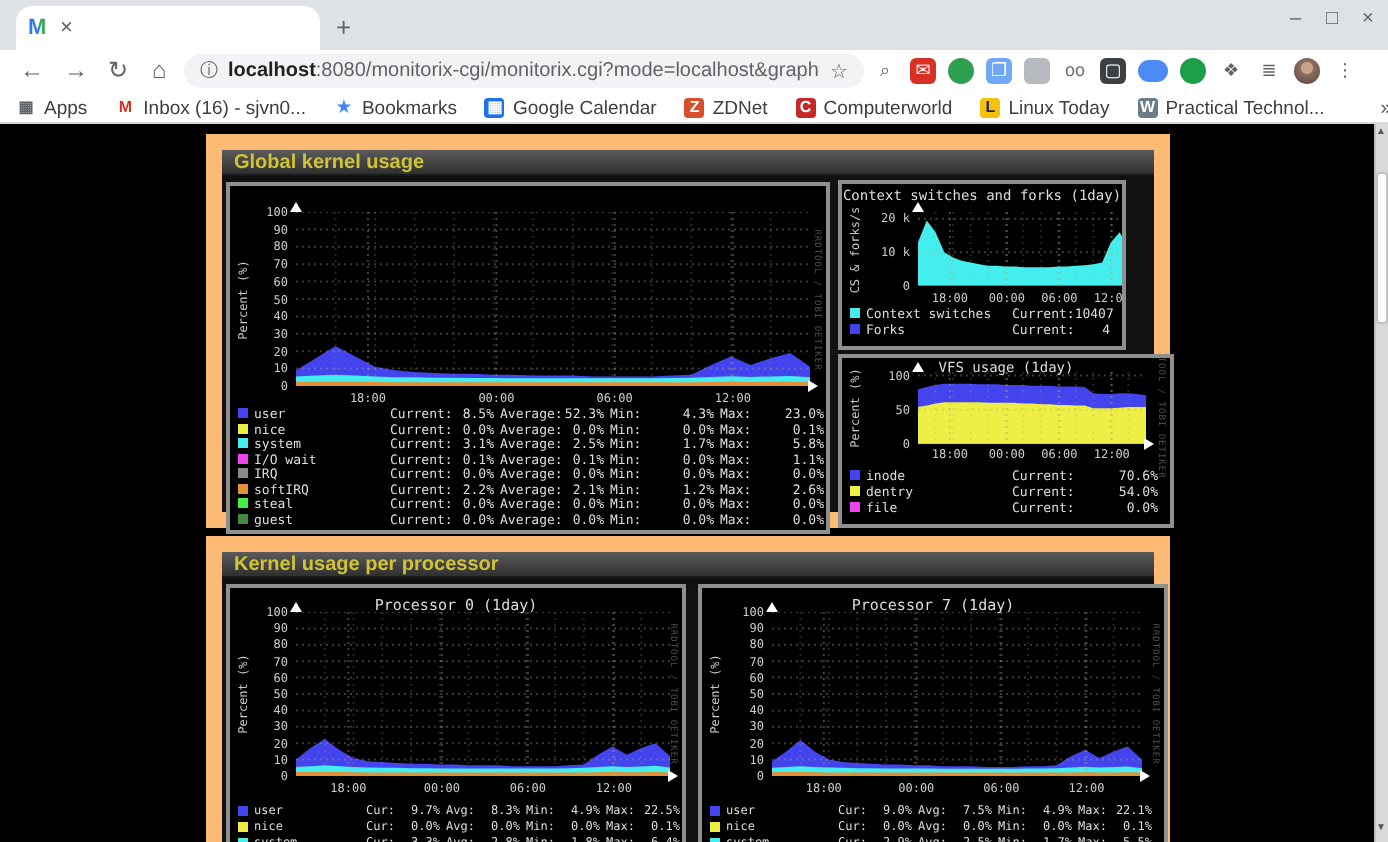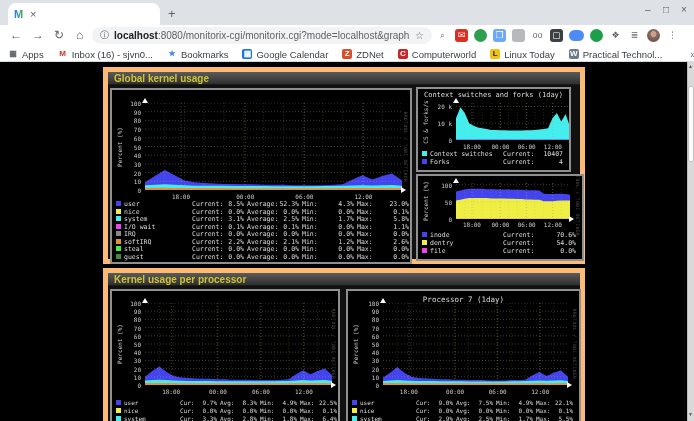--- a/index.html
+++ b/index.html
@@ -30,21 +30,21 @@
   .bm { display:flex; align-items:center; gap:4px; white-space:nowrap; }
   .bm-ic { width:10px; height:10px; font-size:8px; line-height:10px; text-align:center; font-weight:bold; border-radius:2px; overflow:hidden; }
   .bm-label { font-size:9.5px; color:#3c4043; }
   #bm-spacer { flex:1; }
   #bm-overflow { font-size:10px; color:#5f6368; }
   #bm-sep { width:1px; height:10px; background:#d0d0d0; }
 
   
   #content { left:0; top:62px; width:694px; height:359px; background:#000; }
 
-  .section { position:absolute; border:5px solid #fdba74; background:#111;padding-left:36px; }
+  .section { position:absolute; border:8px solid #fdba74; background:#111;padding-left:36px; }
   .sec-header { position:absolute; left:0; top:0; right:0; height:13px; background:linear-gradient(#5b5b5b,#2f2f2f); border-bottom:1px solid #1a1a1a; color:#cfc437; font-weight:bold; font-size:10px; line-height:13px; padding-left:6px; }
   .panel { position:absolute; background:#000; border:2px solid #8f8f8f; overflow:hidden; }
 
   .g-title { position:absolute; left:0; right:0; text-align:center; color:#ddd; font-family:"DejaVu Sans Mono", monospace; white-space:nowrap; }
   .g-ylabel { position:absolute; color:#ccc; font-family:"DejaVu Sans Mono", monospace; font-size:6px; white-space:nowrap; transform:translate(-50%,-50%) rotate(-90deg); }
   .ytick { position:absolute; color:#ccc; font-family:"DejaVu Sans Mono", monospace; text-align:right; }
   .xtick { position:absolute; color:#ccc; font-family:"DejaVu Sans Mono", monospace; width:30px; text-align:center; }
   .plot-svg { position:absolute; }
   .up-arrow { position:absolute; width:0; height:0; border-left:3px solid transparent; border-right:3px solid transparent; border-bottom:5px solid #fff; }
   .right-arrow { position:absolute; width:0; height:0; border-top:3px solid transparent; border-bottom:3px solid transparent; border-left:5px solid #fff; }
@@ -351,21 +351,21 @@
           <span class="leg-cell" style="left: 190px; width: 52px;">
             <span class="leg-key">Min:</span>
             <span class="leg-val">0.0%</span>
           </span>
           <span class="leg-cell" style="left: 245px; width: 52px;">
             <span class="leg-key">Max:</span>
             <span class="leg-val">0.0%</span>
           </span>
         </div>
       </div>
-    <div class="panel" style="left:308px;top:15px;width:155px;height:85px">
+    <div class="panel" style="left:308px;top:15px;width:144px;height:85px">
         <div class="g-title" style="top: 2px; font-size: 7px;">Context switches and forks  (1day)</div>
         <div class="g-ylabel" style="left: 7px; top: 32.5px;">CS &amp; forks/s</div>
         <span class="ytick" style="font-size: 6px; left: 0px; width: 34px; top: 48px;">0</span>
         <span class="ytick" style="font-size: 6px; left: 0px; width: 34px; top: 31.1818px;">10 k</span>
         <span class="ytick" style="font-size: 6px; left: 0px; width: 34px; top: 14.3636px;">20 k</span>
         <span class="xtick" style="font-size: 6px; left: 38.96px; top: 54px;">18:00</span>
         <span class="xtick" style="font-size: 6px; left: 67.46px; top: 54px;">00:00</span>
         <span class="xtick" style="font-size: 6px; left: 93.68px; top: 54px;">06:00</span>
         <span class="xtick" style="font-size: 6px; left: 119.9px; top: 54px;">12:00</span>
         <svg viewBox="0 0 100 100" preserveAspectRatio="none" class="plot-svg" style="left: 38px; top: 14px; width: 114px; height: 37px;">
@@ -404,20 +404,21 @@
         <div class="leg-row" style="top: 69px; height: 8px; font-size: 6.5px;">
           <span class="leg-sw" style="background: rgb(68, 68, 238);"></span>
           <span class="leg-label">Forks</span>
           <span class="leg-cell" style="left: 85px; right: 6px;">
             <span class="leg-key">Current:</span>
             <span class="leg-val">4</span>
           </span>
         </div>
       </div>
     <div class="panel" style="left:308px;top:102px;width:168px;height:87px">
+        <div class="g-title" style="top: 1px; font-size: 7px;">VFS usage  (1day)</div>
         <div class="g-ylabel" style="left: 7px; top: 25px;">Percent (%)</div>
         <span class="ytick" style="font-size: 6px; left: 0px; width: 34px; top: 40px;">0</span>
         <span class="ytick" style="font-size: 6px; left: 0px; width: 34px; top: 22.8571px;">50</span>
         <span class="ytick" style="font-size: 6px; left: 0px; width: 34px; top: 5.71429px;">100</span>
         <span class="xtick" style="font-size: 6px; left: 38.96px; top: 45px;">18:00</span>
         <span class="xtick" style="font-size: 6px; left: 67.46px; top: 45px;">00:00</span>
         <span class="xtick" style="font-size: 6px; left: 93.68px; top: 45px;">06:00</span>
         <span class="xtick" style="font-size: 6px; left: 119.9px; top: 45px;">12:00</span>
         <svg viewBox="0 0 100 100" preserveAspectRatio="none" class="plot-svg" style="left: 38px; top: 7px; width: 114px; height: 36px;">
           <polygon points="0,100 0.00,23.81 3.85,20.95 7.69,18.10 11.54,16.19 15.38,16.19 19.23,16.19 23.08,16.19 26.92,17.14 30.77,17.14 34.62,17.14 38.46,18.10 42.31,18.10 46.15,18.10 50.00,19.05 53.85,19.05 57.69,19.05 61.54,20.00 65.38,20.00 69.23,20.00 73.08,20.95 76.92,29.52 80.77,30.48 84.62,30.48 88.46,29.52 92.31,29.52 96.15,30.48 100.00,32.38 100,100" fill="#4444EE"></polygon>
@@ -468,20 +469,21 @@
             <span class="leg-key">Current:</span>
             <span class="leg-val">0.0%</span>
           </span>
         </div>
       </div>
   </div>
 
   <div class="section" id="sec2" style="left:103px;top:206px;width:482px;height:170px">
     <div class="sec-header"><span>Kernel usage per processor</span></div>
     <div class="panel" style="left:2px;top:16px;width:230px;height:152px">
+        <div class="g-title" style="top: 4px; font-size: 7.5px;">Processor 0  (1day)</div>
         <div class="g-ylabel" style="left: 7px; top: 53px;">Percent (%)</div>
         <span class="ytick" style="font-size: 6px; left: 0px; width: 29px; top: 91px;">0</span>
         <span class="ytick" style="font-size: 6px; left: 0px; width: 29px; top: 82.8px;">10</span>
         <span class="ytick" style="font-size: 6px; left: 0px; width: 29px; top: 74.6px;">20</span>
         <span class="ytick" style="font-size: 6px; left: 0px; width: 29px; top: 66.4px;">30</span>
         <span class="ytick" style="font-size: 6px; left: 0px; width: 29px; top: 58.2px;">40</span>
         <span class="ytick" style="font-size: 6px; left: 0px; width: 29px; top: 50px;">50</span>
         <span class="ytick" style="font-size: 6px; left: 0px; width: 29px; top: 41.8px;">60</span>
         <span class="ytick" style="font-size: 6px; left: 0px; width: 29px; top: 33.6px;">70</span>
         <span class="ytick" style="font-size: 6px; left: 0px; width: 29px; top: 25.4px;">80</span>

